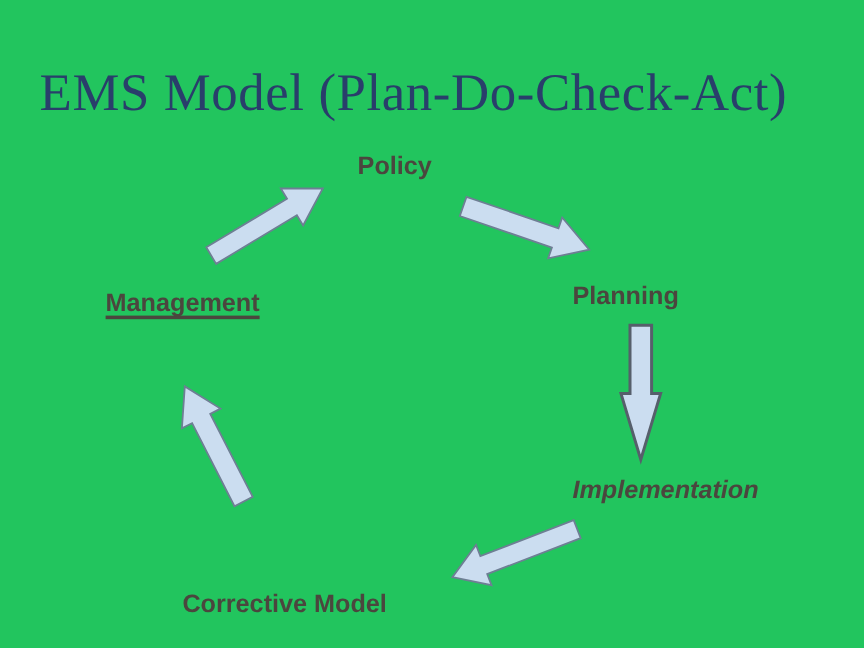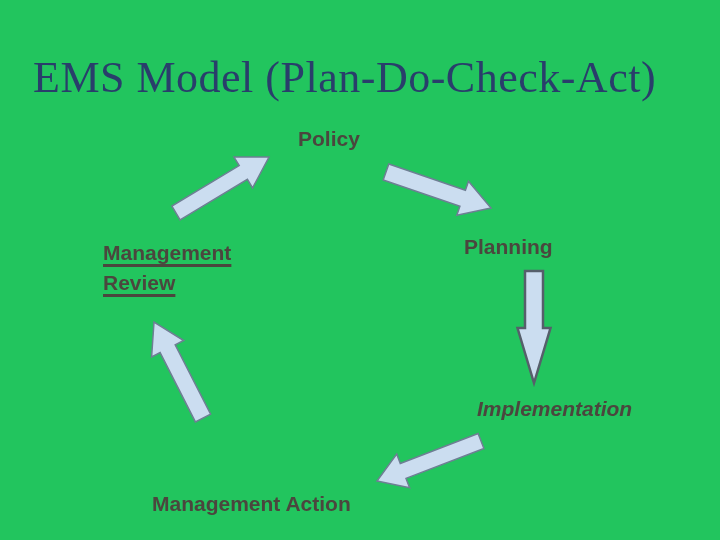--- a/index.html
+++ b/index.html
@@ -30,22 +30,22 @@
   .node-label {
     position: absolute;
     font-family: "Liberation Sans", "DejaVu Sans", sans-serif;
     font-weight: 700;
     font-size: 21px;
     color: #4b463e;
     line-height: 30px;
     white-space: nowrap;
   }
   .node-policy          { left: 298px; top: 124px; }
-  .node-planning        { left: 464px; top: 232px; }
-  .node-management      { left: 88px;  top: 238px; margin-left: 15px; }
+  .node-planning        { left: 477px; top: 232px; }
+  .node-management      { left: 88px;  top: 238px; }
   .node-implementation  { left: 477px; top: 394px; font-style: italic; }
   .node-checking        { left: 152px; top: 456px; line-height: 32px; }
   .underlined {
     text-decoration: underline;
     text-decoration-thickness: 2.5px;
     text-underline-offset: 4px;
   }
   .arrow-layer {
     position: absolute;
     left: 0;
@@ -68,23 +68,22 @@
       <polygon points="478.1,433.5 400.3,463.5 396.7,454.1 377.0,481.0 409.6,487.7 406.0,478.4 483.9,448.5" fill="#cbddf0" stroke="#6e7f94" stroke-width="1.5" stroke-linejoin="miter"></polygon>
       <polygon points="210.6,414.1 175.2,344.9 183.7,340.5 154.0,322.0 151.6,356.9 160.1,352.6 195.4,421.9" fill="#cbddf0" stroke="#6e7f94" stroke-width="1.5" stroke-linejoin="miter"></polygon>
     </svg>
 
   <div class="node-label node-policy">Policy</div>
 
   <div class="node-label node-planning">Planning</div>
 
   <div class="node-label node-management">
     <span class="underlined">Management</span><br>
-    <span class="underlined">Review</span>
   </div>
 
   <div class="node-label node-implementation">Implementation</div>
 
   <div class="node-label node-checking">
     <br>
-    <span>Management Action</span>
+    <span>Corrective Model</span>
   </div>
 
 </div>
 
 </body></html>

